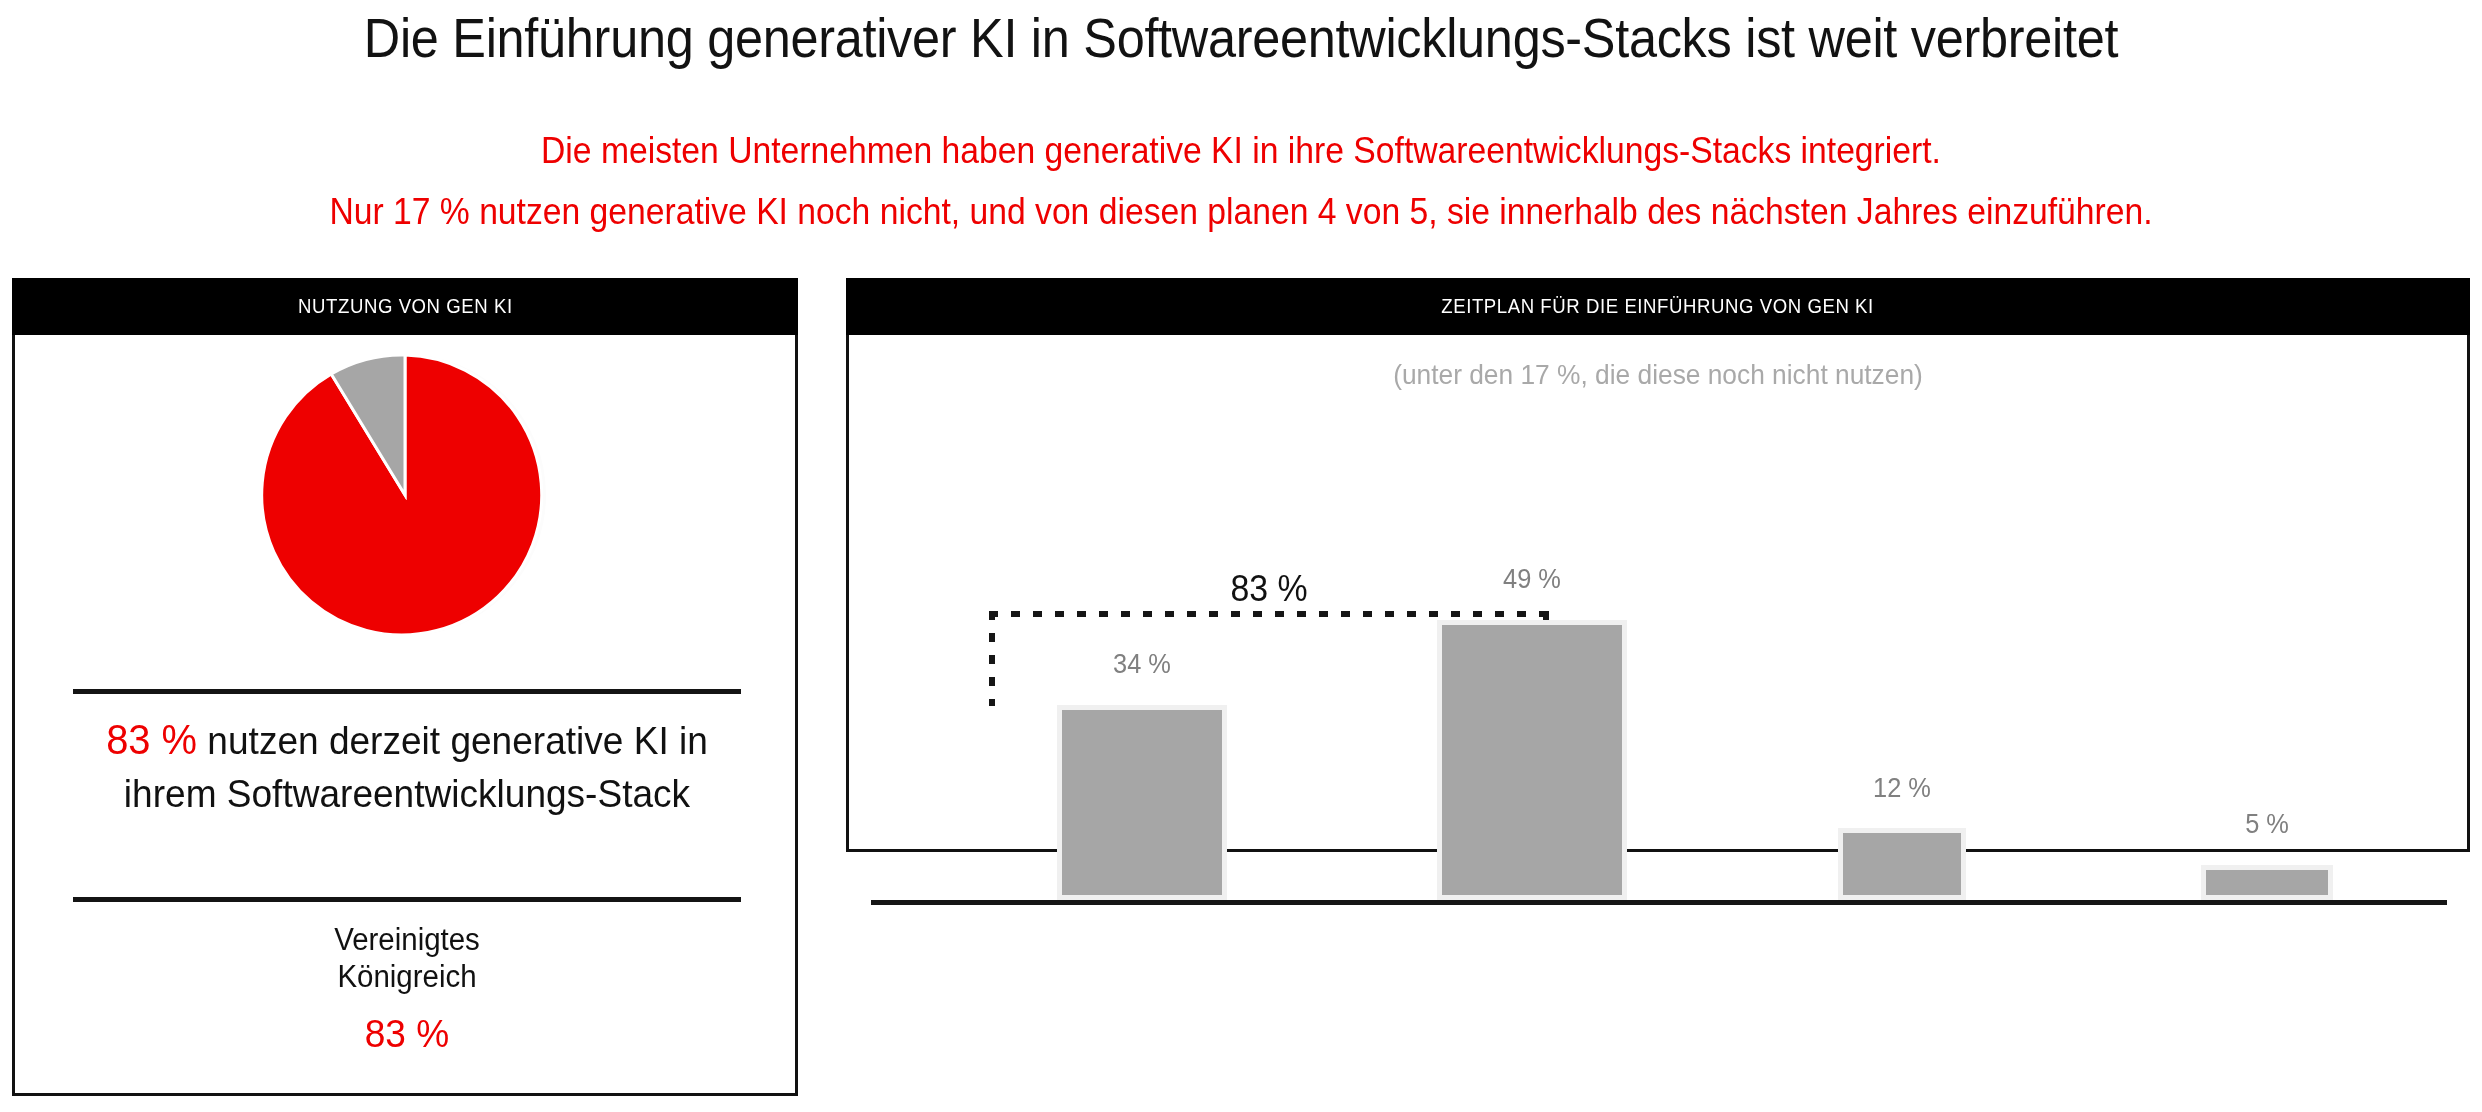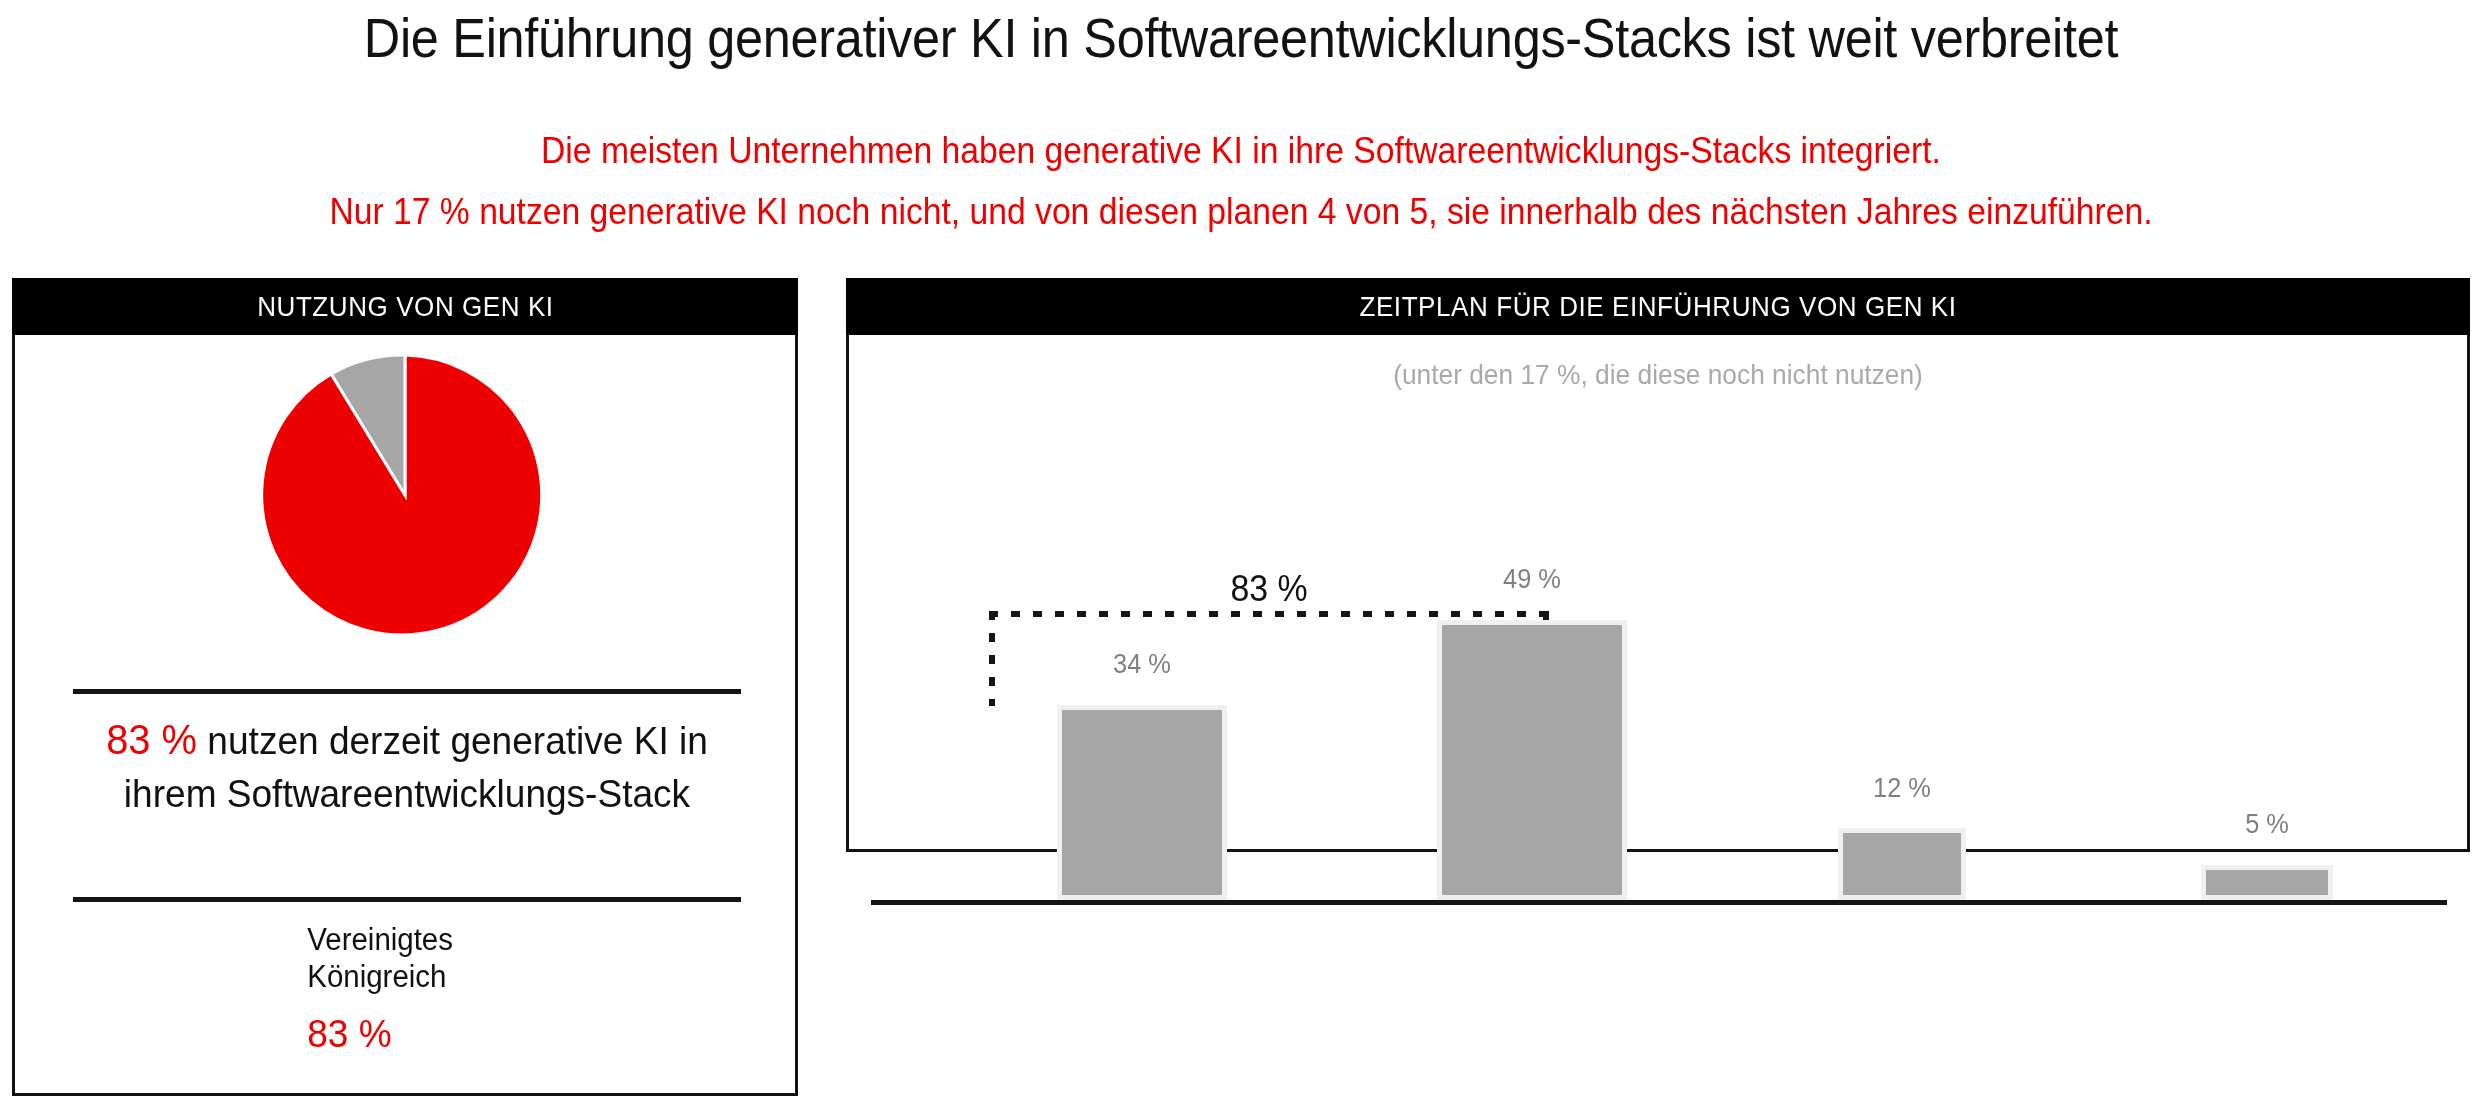--- a/index.html
+++ b/index.html
@@ -66,21 +66,21 @@
 
   .panel-header {
     position: absolute;
     left: -3px; top: -3px; right: -3px;
     height: 57px;
     background: #000000;
     color: #ffffff;
     display: flex;
     align-items: center;
     justify-content: center;
-    font-size: 28px;
+    font-size: 20px;
     letter-spacing: 0.6px;
     font-weight: 400;
     box-sizing: border-box;
   }
   .panel-header span { transform: scaleX(0.93); transform-origin: 50% 50%; white-space: nowrap; }
 
   
   .pie-wrap {
     position: absolute;
     left: 0; top: 72px;
@@ -127,21 +127,21 @@
     position: absolute;
     left: 34px;
     top: 640px;
     width: 716px;
     display: flex;
     align-items: flex-end;
     justify-content: space-around;
   }
   .region {
     width: 210px;
-    text-align: left;
+    text-align: center;
   }
   .region-name {
     font-size: 31px;
     line-height: 37px;
     color: #111111;
     min-height: 74px;
     display: flex;
     align-items: flex-end;
     justify-content: center;
     transform: scaleX(0.95);

